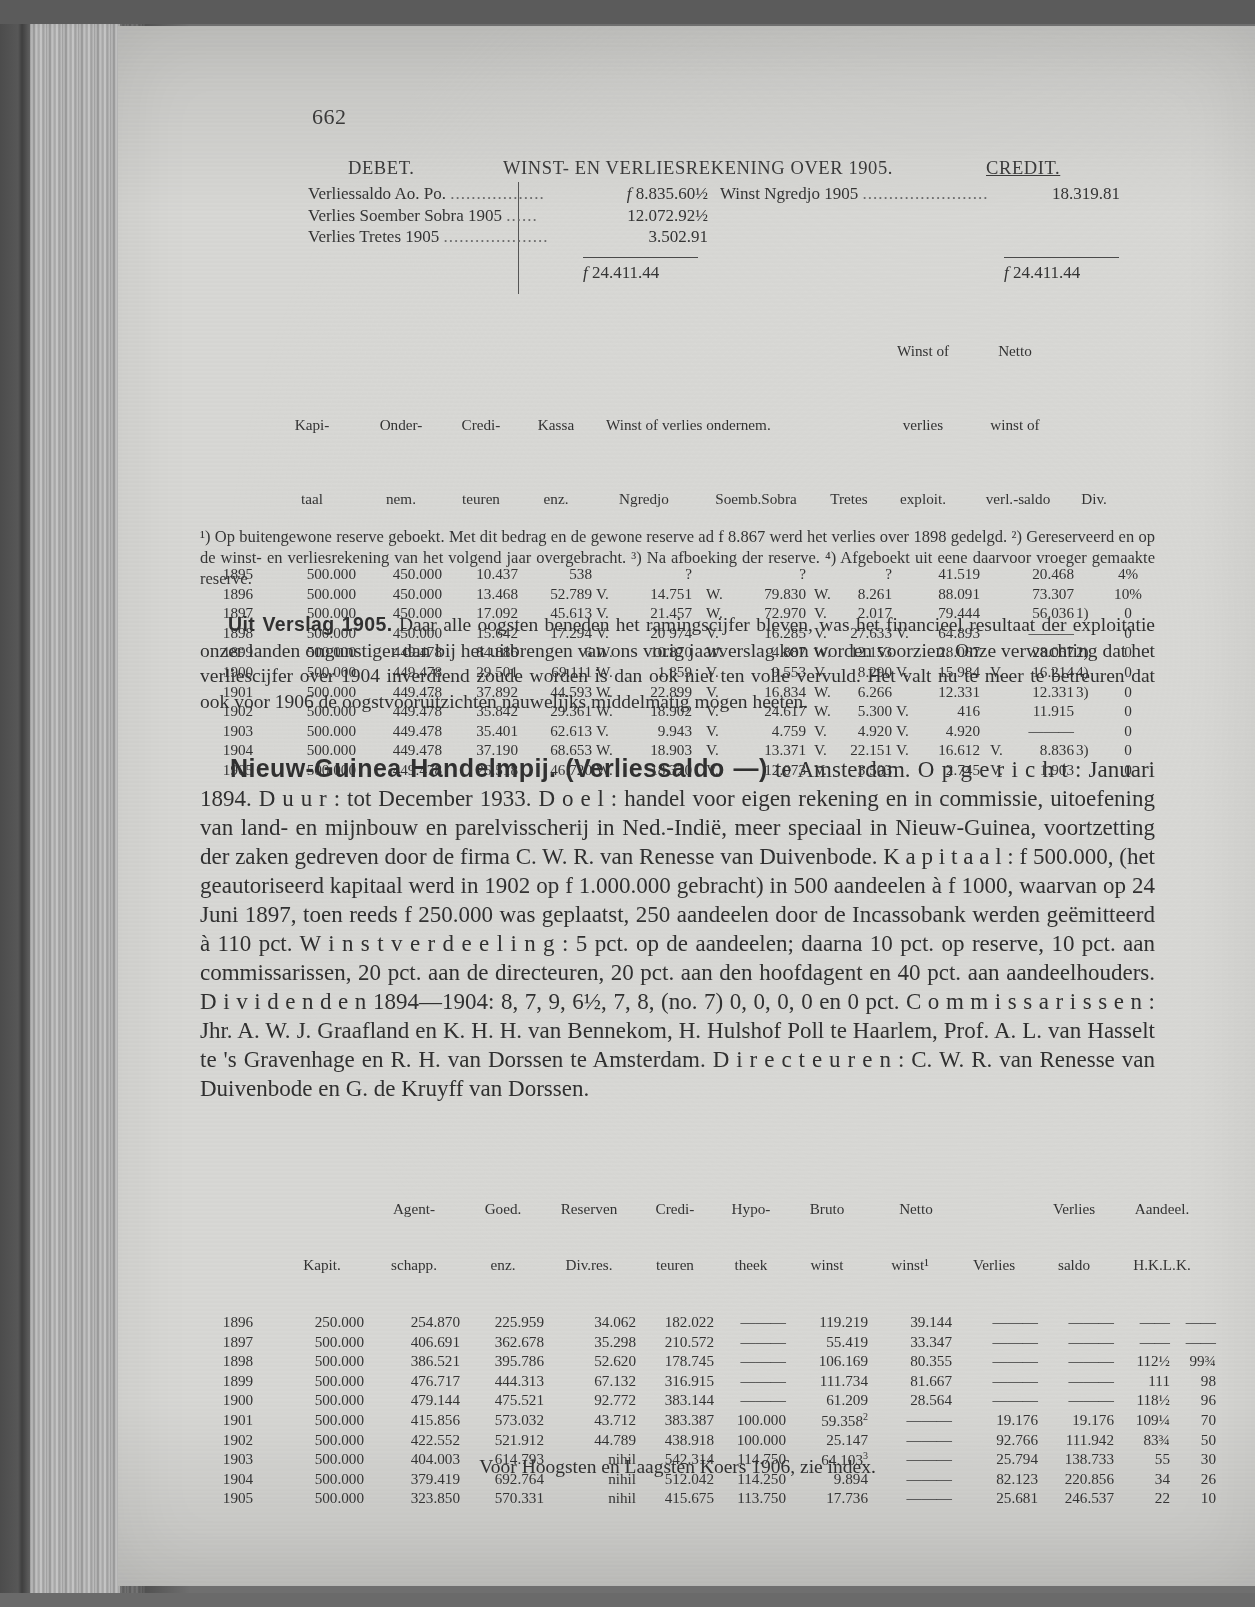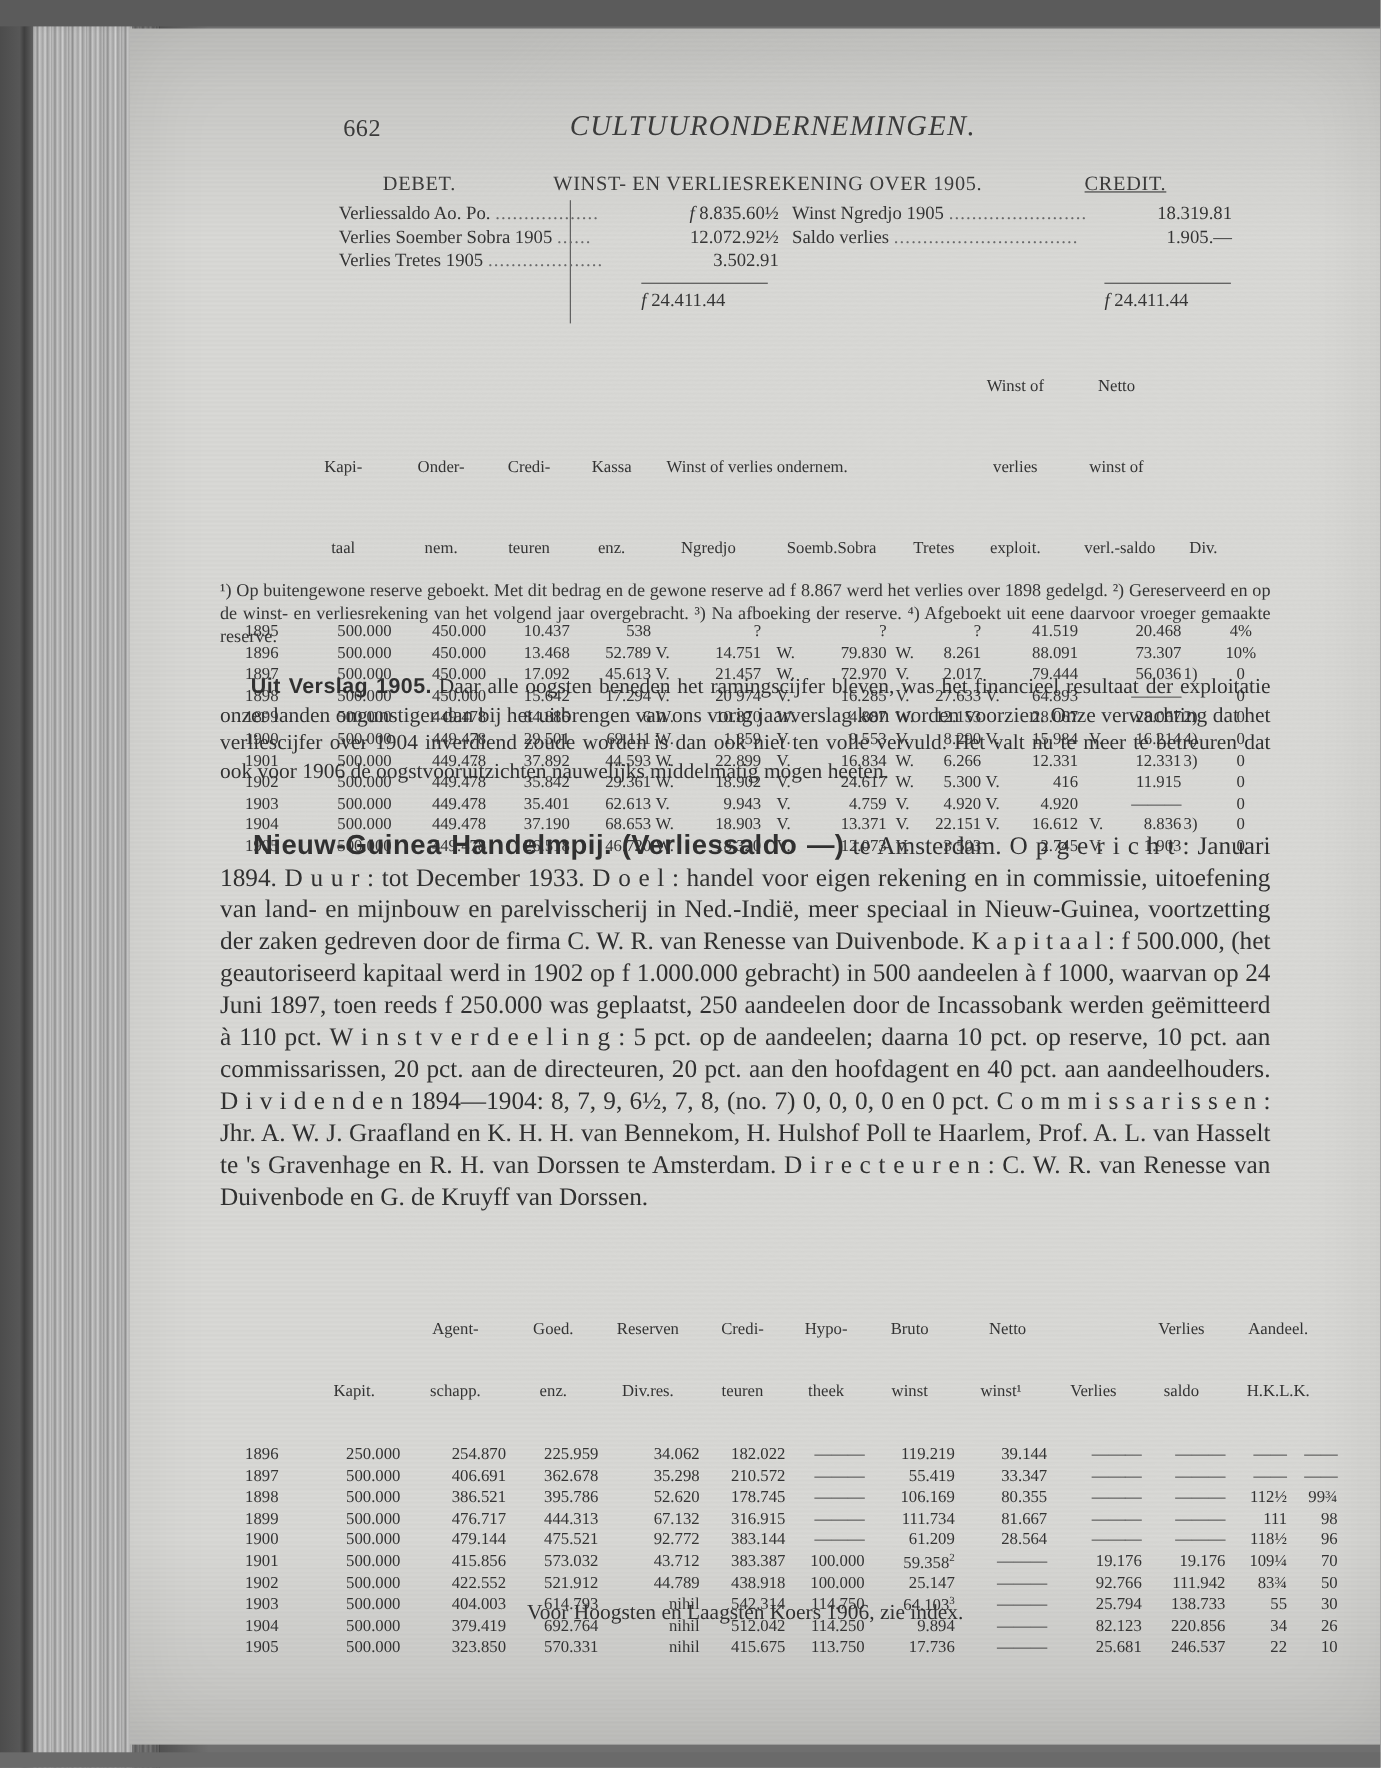--- a/index.html
+++ b/index.html
@@ -78,21 +78,20 @@
 <body>
 
 <div id="scan">
   <div id="darkframe"></div>
   <div id="edgestack"></div>
   <div id="edgeshadow"></div>
   <div id="page">
     <div id="content">
 
       <div class="folio">662</div>
-      <div class="runhead">CULTUURONDERNEMINGEN.</div>
 
       <div class="acctbar">
         <span class="debet">DEBET.</span>
         <span class="title">WINST- EN VERLIESREKENING OVER 1905.</span>
         <span class="credit">CREDIT.</span>
       </div>
 
       <div class="vline"></div>
 
       <div class="acct">
@@ -111,25 +110,20 @@
             <span>Verlies Tretes 1905</span>
             <span class="dots">....................</span>
             <span class="amt">3.502.91</span>
           </div>
         </div>
         <div class="col R">
           <div class="ln">
             <span>Winst Ngredjo 1905</span>
             <span class="dots">........................</span>
             <span class="amt">18.319.81</span>
-          </div>
-          <div class="ln">
-            <span>Saldo verlies</span>
-            <span class="dots">................................</span>
-            <span class="amt">1.905.—</span>
           </div>
         </div>
       </div>
 
       <div class="totrule" style="left:465px;top:231px;width:115px;"></div>
       <div class="totrule" style="left:886px;top:231px;width:115px;"></div>
       <div class="tot" style="left:465px;top:237px;"><i class="f">f</i> <span>24.411.44</span></div>
       <div class="tot" style="left:886px;top:237px;"><i class="f">f</i> <span>24.411.44</span></div>
 
       <div class="tbl" id="t1" style="left:0px;top:262px;width:1137px;">

